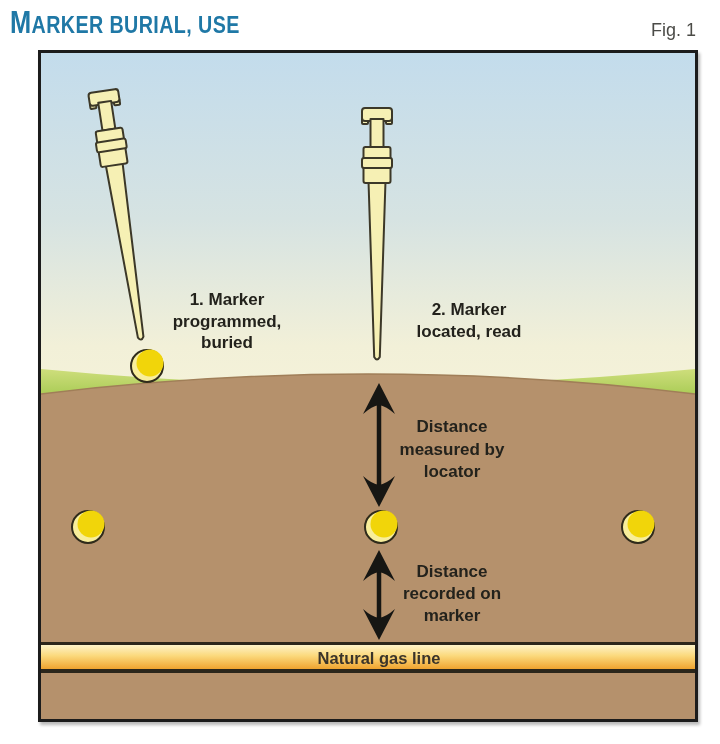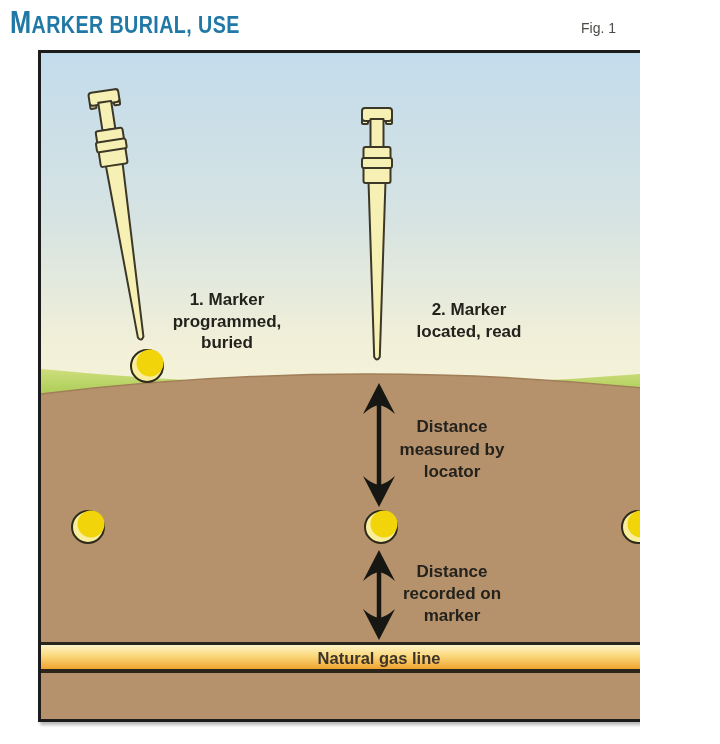--- a/index.html
+++ b/index.html
@@ -1,36 +1,36 @@
 <!DOCTYPE html>
 <html><head>
 <meta charset="utf-8">
 <style>
   html,body{margin:0;padding:0;background:#ffffff;}
   .page{
     position:relative;
-    width:640px;height:744px;
+    width:720px;height:744px;
     background:#ffffff;
     font-family:"Liberation Sans", sans-serif;
     overflow:hidden;
     text-decoration:underline;
   }
   
   .title{
     position:absolute;left:10px;top:4px;margin:0;
     color:#1f78a6;
     transform:scaleX(.82);transform-origin:left top;
     white-space:nowrap;
     font-weight:bold;letter-spacing:.5px;
   }
   .t-initial{font-size:31px;line-height:34px;}
   .t-rest{font-size:24px;line-height:34px;}
   .fig{
     position:absolute;right:24px;top:20px;
-    font-size:14px;color:#4b4b47;margin-left:8px;
+    font-size:18px;color:#4b4b47;margin-left:8px;
   }
   
   .frame{
     position:absolute;left:38px;top:50px;
     width:654px;height:666px;
     border:3px solid #1c1c1c;
     box-shadow:2px 3px 3px rgba(0,0,0,.28);
     background:#c3dcec;
   }
   .frame svg{display:block;}

